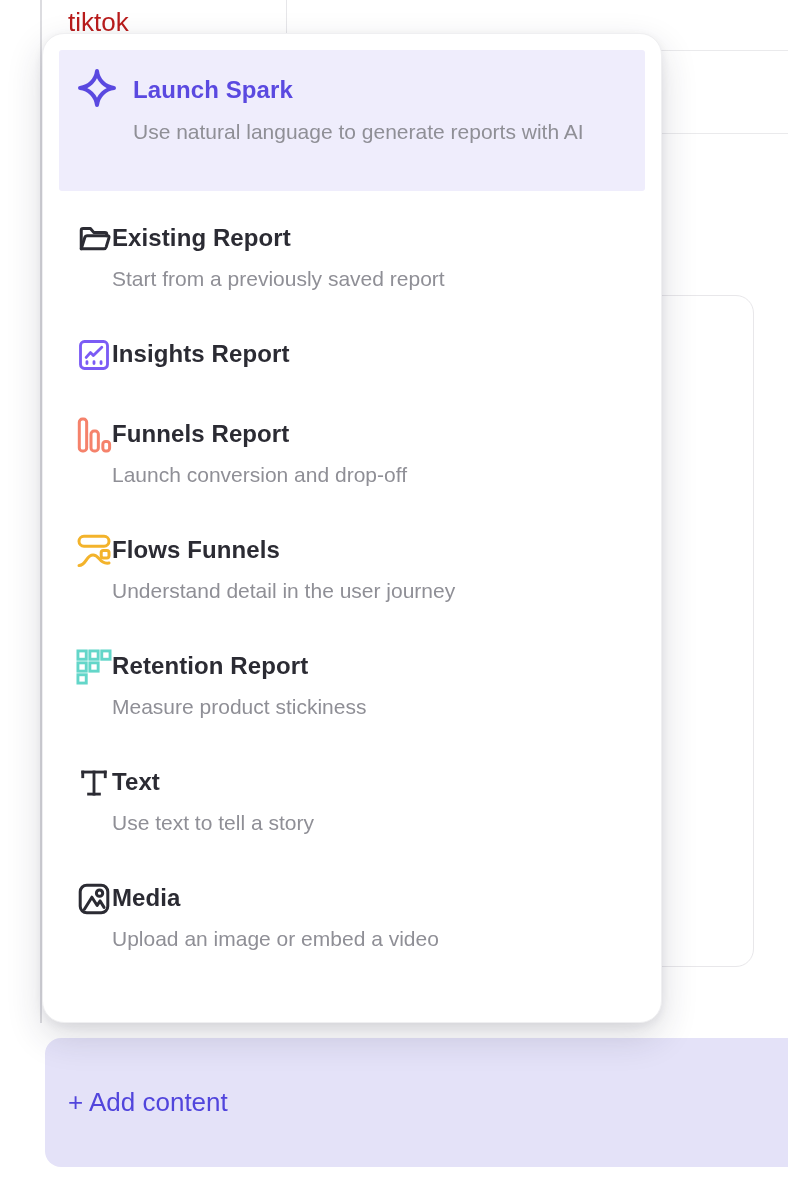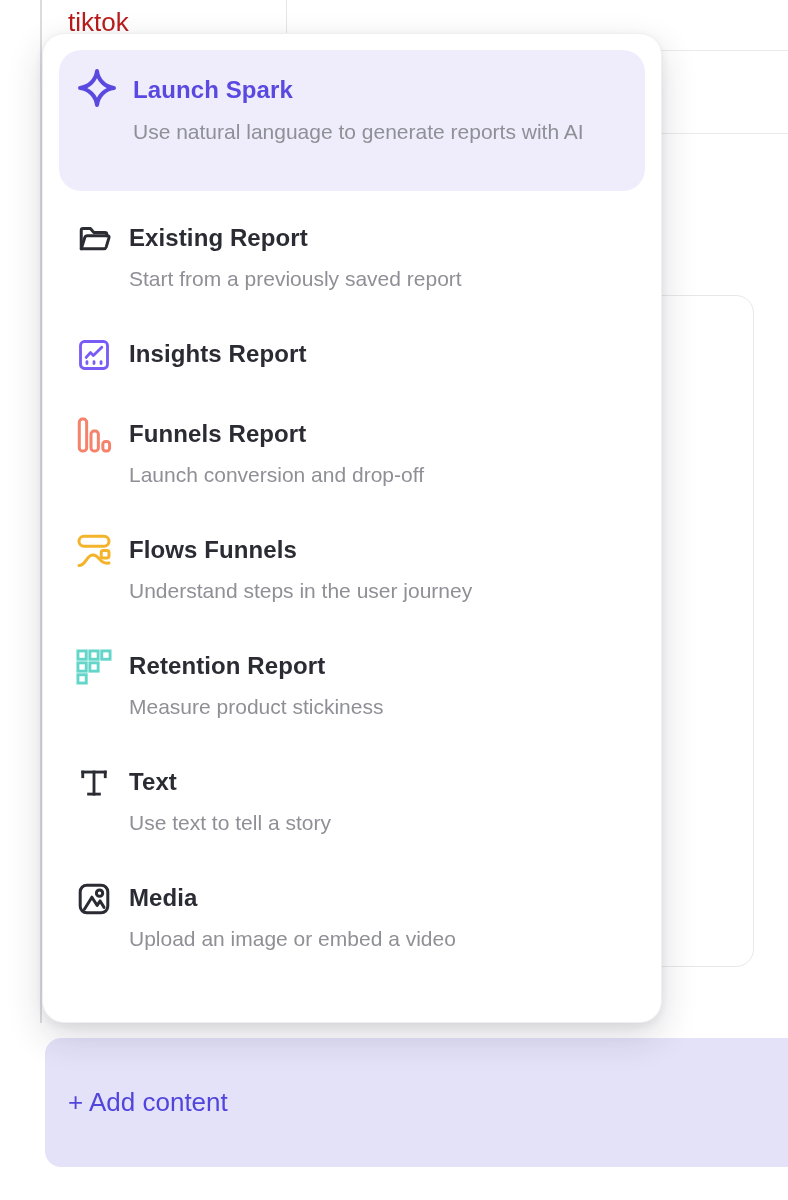--- a/index.html
+++ b/index.html
@@ -18,28 +18,28 @@
     border:1px solid #e8e7ea;border-radius:18px;z-index:1;background:transparent;}
   .bg-text{position:absolute;left:68px;top:8px;font-size:26px;line-height:28px;color:#b91c1c;z-index:2;text-decoration:underline;}
   
   .menu-popover{
     position:absolute;left:42px;top:33px;width:620px;height:990px;z-index:5;
     background:#ffffff;border-radius:22px;border:1px solid #efeff1;box-sizing:border-box;
     box-shadow:0 14px 36px rgba(35,35,60,.16),0 3px 10px rgba(35,35,60,.07);
   }
   .spark-row{
     margin:16px 16px 0 16px;height:141px;box-sizing:border-box;
-    background:#efedfc;border-radius:22px;
+    background:#efedfc;border-radius:3px;
     padding:20px 16px 0 18px;display:flex;gap:16px;cursor:pointer;
   }
   .spark-row .item-icon{width:40px;height:40px;flex:0 0 40px;}
   .spark-row .item-title{padding-top:5px;}
   .menu-items{margin-top:32px;}
   .menu-item{
-    display:flex;gap:17px;margin:0 16px 46px 33px;cursor:pointer;align-items:flex-start;
+    display:flex;margin:0 16px 46px 33px;cursor:pointer;align-items:flex-start;
   }
   .item-icon{width:36px;height:36px;flex:0 0 36px;margin-top:-2px;}
   .item-icon svg{width:100%;height:100%;display:block;}
   .item-title{
     font-size:24px;line-height:30px;font-weight:600;color:#2b2b33;letter-spacing:.1px;
   }
   .item-desc{
     font-size:21px;line-height:29px;font-weight:400;color:#8f8f96;margin-top:11px;
   }
   .spark-row .item-desc{margin-top:10px;line-height:34px;max-width:492px;}
@@ -114,21 +114,21 @@
         <div class="menu-item">
     <span class="item-icon" style="color: rgb(243, 179, 43);">
             <svg viewBox="0 0 24 24" fill="none" stroke="currentColor" stroke-width="2" stroke-linecap="round" stroke-linejoin="round">
               <rect x="2" y="2.2" width="20" height="6.6" rx="3.3"></rect>
               <rect x="16.8" y="11.6" width="5.2" height="5" rx="1.4"></rect>
               <path d="M2 21.6 C7 21.6 6.6 14.6 11.4 14.6 C15.8 14.6 15.6 20.9 22 20"></path>
             </svg>
           </span>
     <span class="item-text">
       <div class="item-title">Flows Funnels</div>
-      <div class="item-desc">Understand steps in the user journey</div>
+      <div class="item-desc">Understand detail in the user journey</div>
     </span>
   </div>
         <div class="menu-item">
     <span class="item-icon" style="color: rgb(99, 214, 201);">
             <svg viewBox="0 0 26 26" fill="none" stroke="currentColor" stroke-width="2.1" stroke-linejoin="miter">
               <rect x="1.4" y="1.4" width="6" height="6"></rect>
               <rect x="10" y="1.4" width="6" height="6"></rect>
               <rect x="18.6" y="1.4" width="6" height="6"></rect>
               <rect x="1.4" y="10" width="6" height="6"></rect>
               <rect x="10" y="10" width="6" height="6"></rect>

